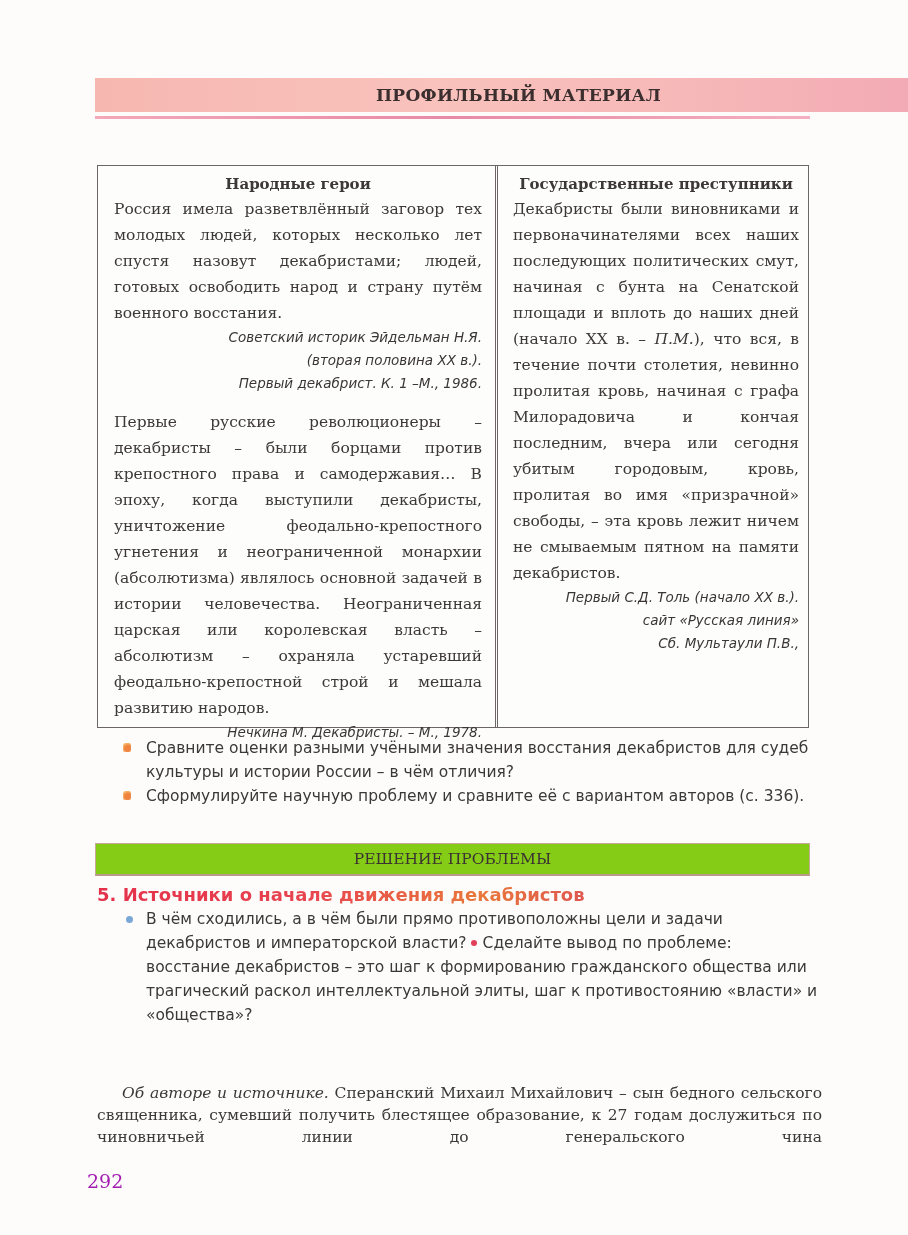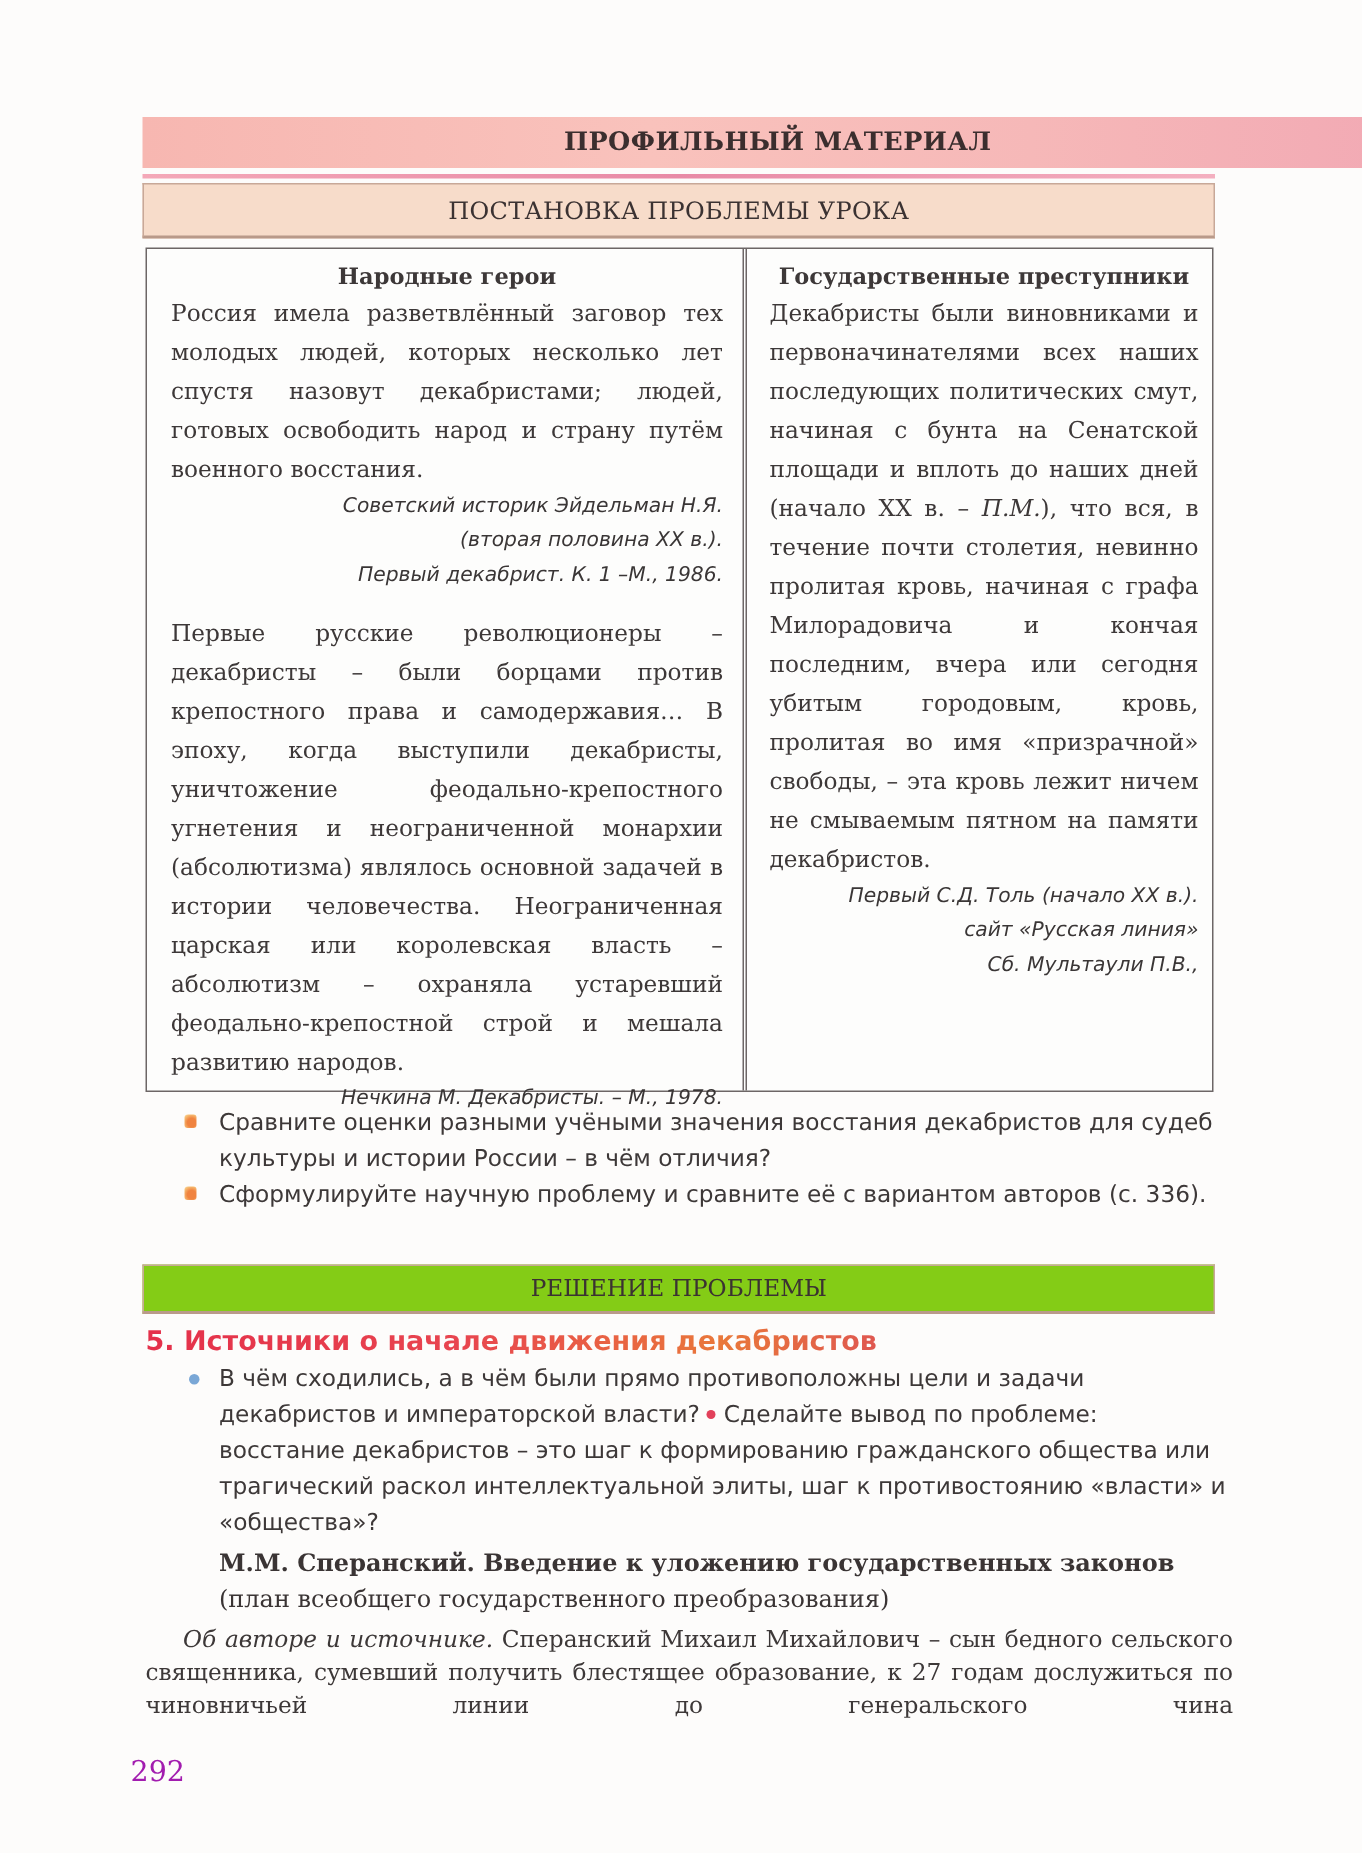--- a/index.html
+++ b/index.html
@@ -125,23 +125,20 @@
 </head>
 <body>
 
 <div class="page">
 
   <div class="band-main">
     <span>ПРОФИЛЬНЫЙ МАТЕРИАЛ</span>
   </div>
   <div class="band-main-line"></div>
 
-  <div class="band-sub">
-    <span>ПОСТАНОВКА ПРОБЛЕМЫ УРОКА</span>
-  </div>
 
   <div class="box">
     <div class="col-divider"></div>
 
     <div class="col col-left">
       <div class="col-title">Народные герои</div>
       <div class="para">Россия имела разветвлённый заговор тех молодых людей, которых несколько лет спустя назовут декабристами; людей, готовых освободить народ и страну путём военного восстания.</div>
       <div class="cite">
         <div>Советский историк Эйдельман Н.Я.</div>
         <div>(вторая половина XX в.).</div>
@@ -180,22 +177,19 @@
     <span>РЕШЕНИЕ ПРОБЛЕМЫ</span>
   </div>
 
   <div class="section-heading">5. Источники о начале движения декабристов</div>
 
   <div class="task">
     <span class="bullet-blue"></span>
     <span>В чём сходились, а в чём были прямо противоположны цели и задачи декабристов и императорской власти?</span><span class="inline-dot"></span><span>Сделайте вывод по проблеме: восстание декабристов – это шаг к формированию гражданского общества или трагический раскол интеллектуальной элиты, шаг к противостоянию «власти» и «общества»?</span>
   </div>
 
-  <div class="source-title">
-    <span class="bold">М.М. Сперанский. Введение к уложению государственных законов</span><span> (план всеобщего государственного преобразования)</span>
-  </div>
 
   <div class="body-text">
     <span class="indent"></span><span class="it">Об авторе и источнике.</span><span> Сперанский Михаил Михайлович – сын бедного сельского священника, сумевший получить блестящее образование, к 27 годам дослужиться по чиновничьей линии до генеральского чина</span>
   </div>
 
   <div class="page-number">292</div>
 </div>
 
 </body></html>

